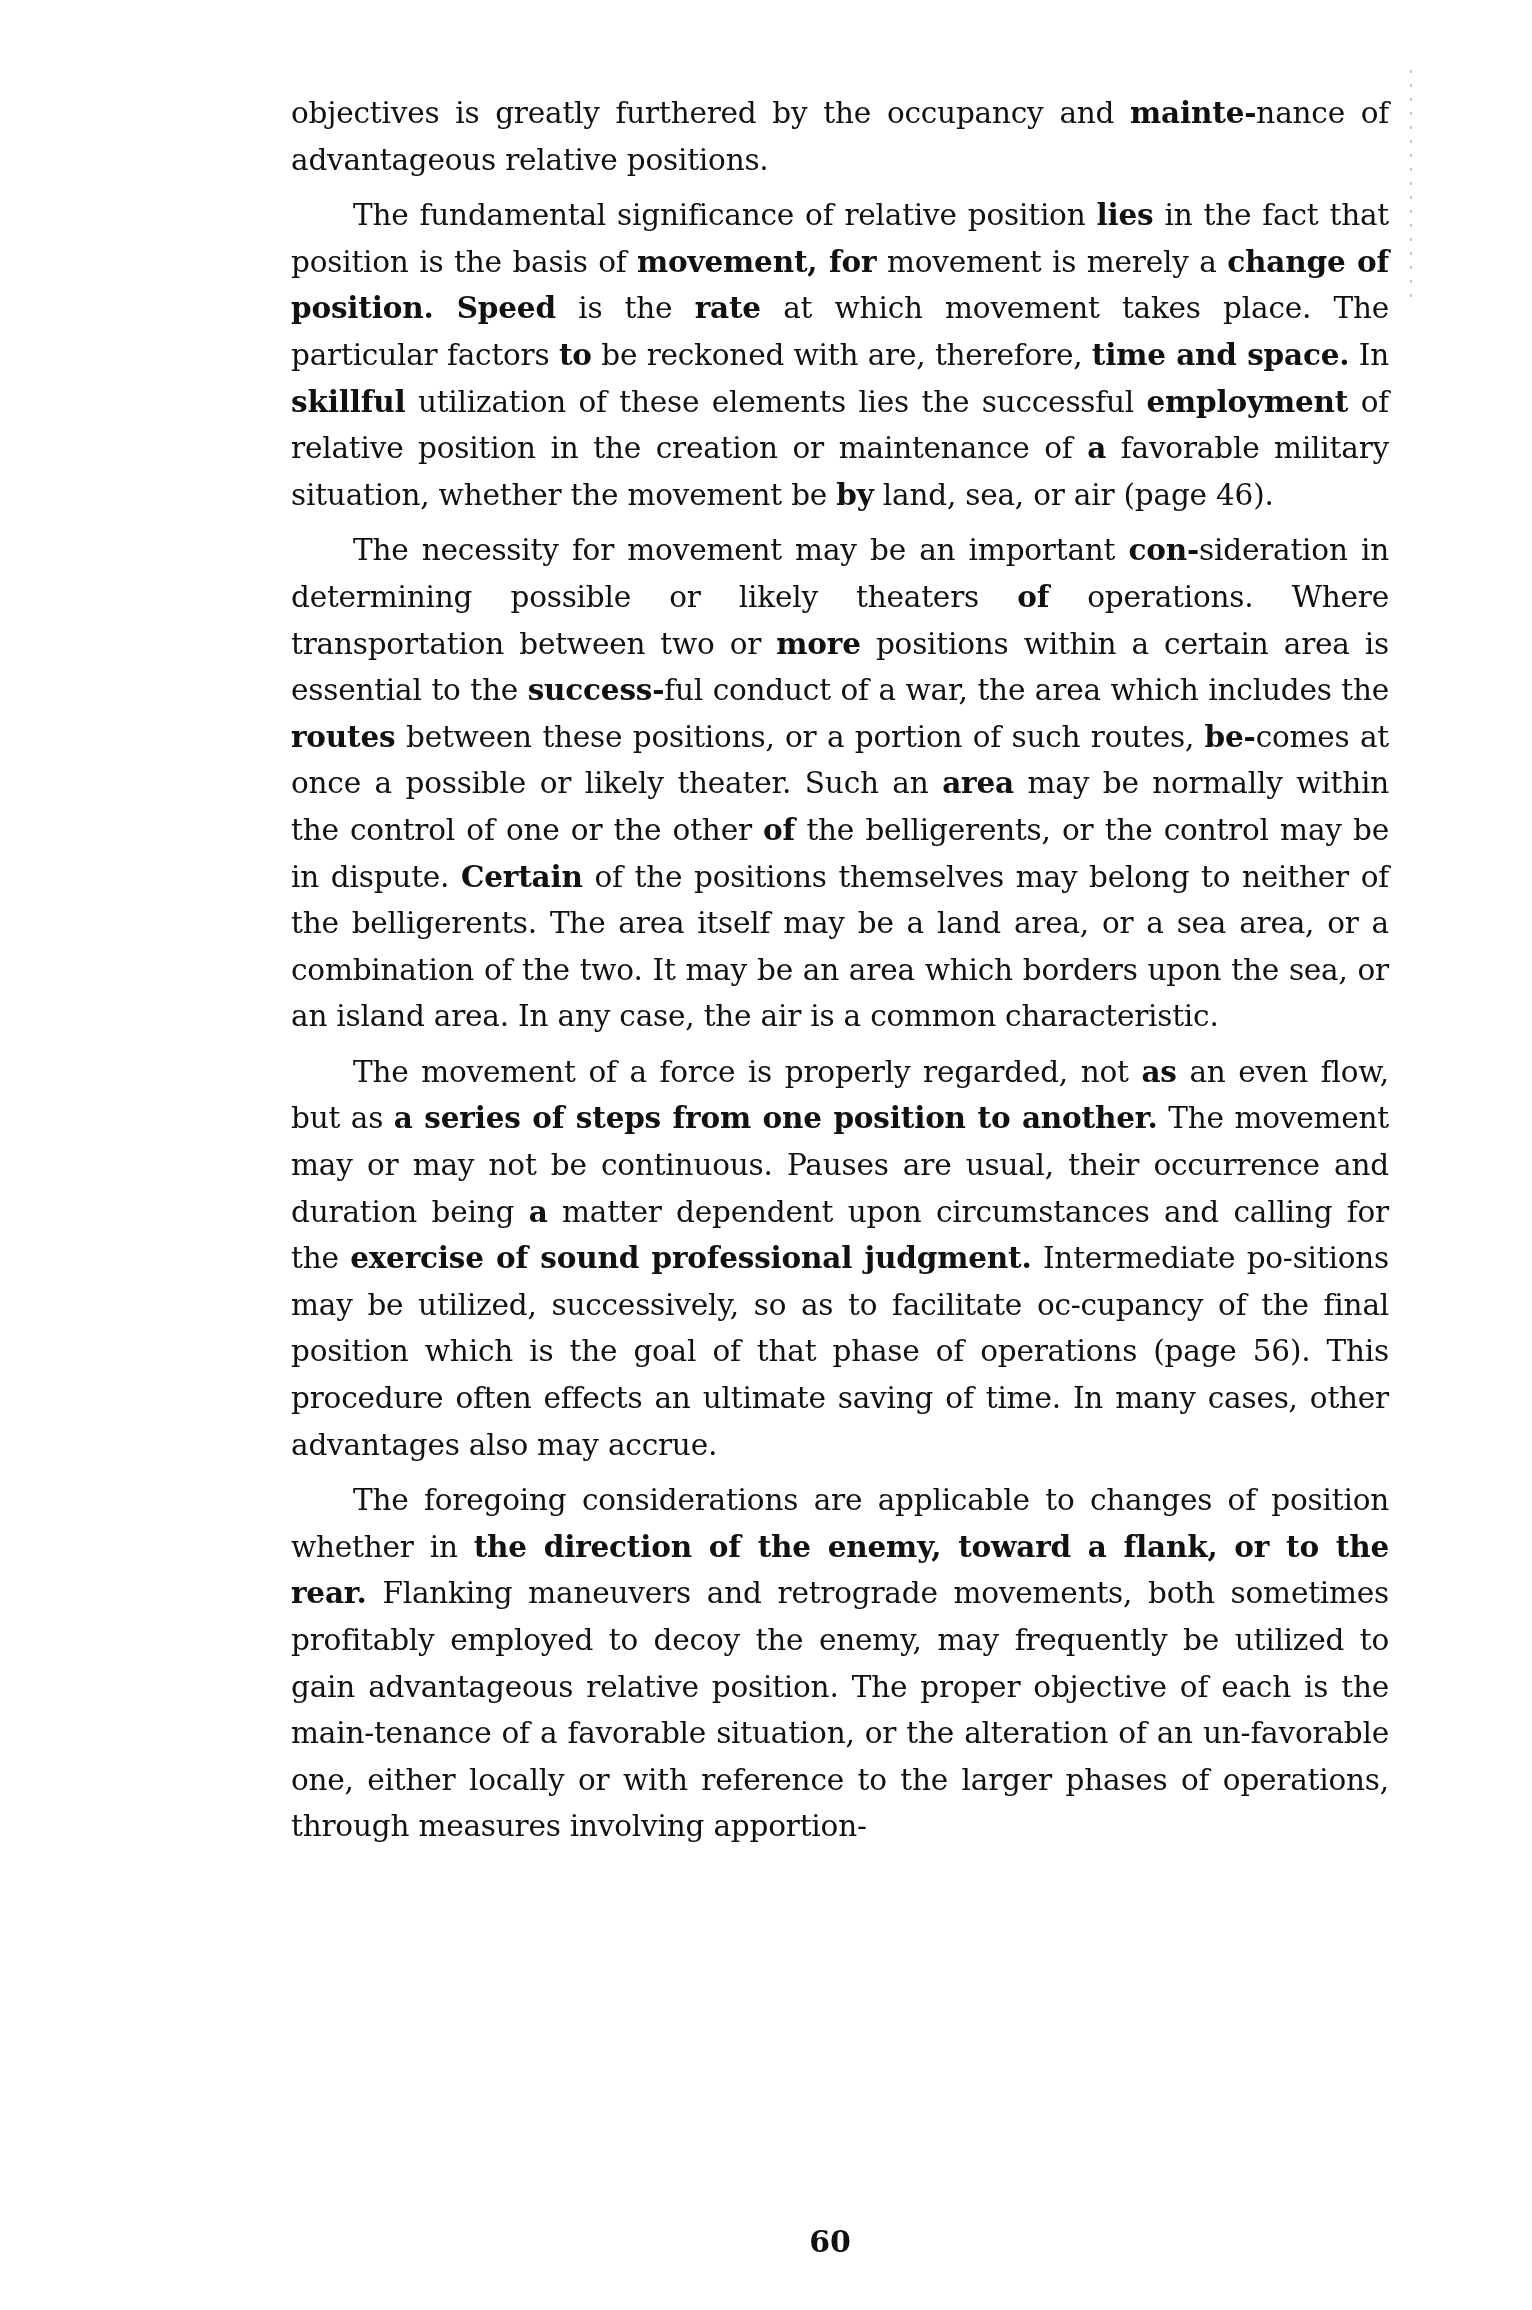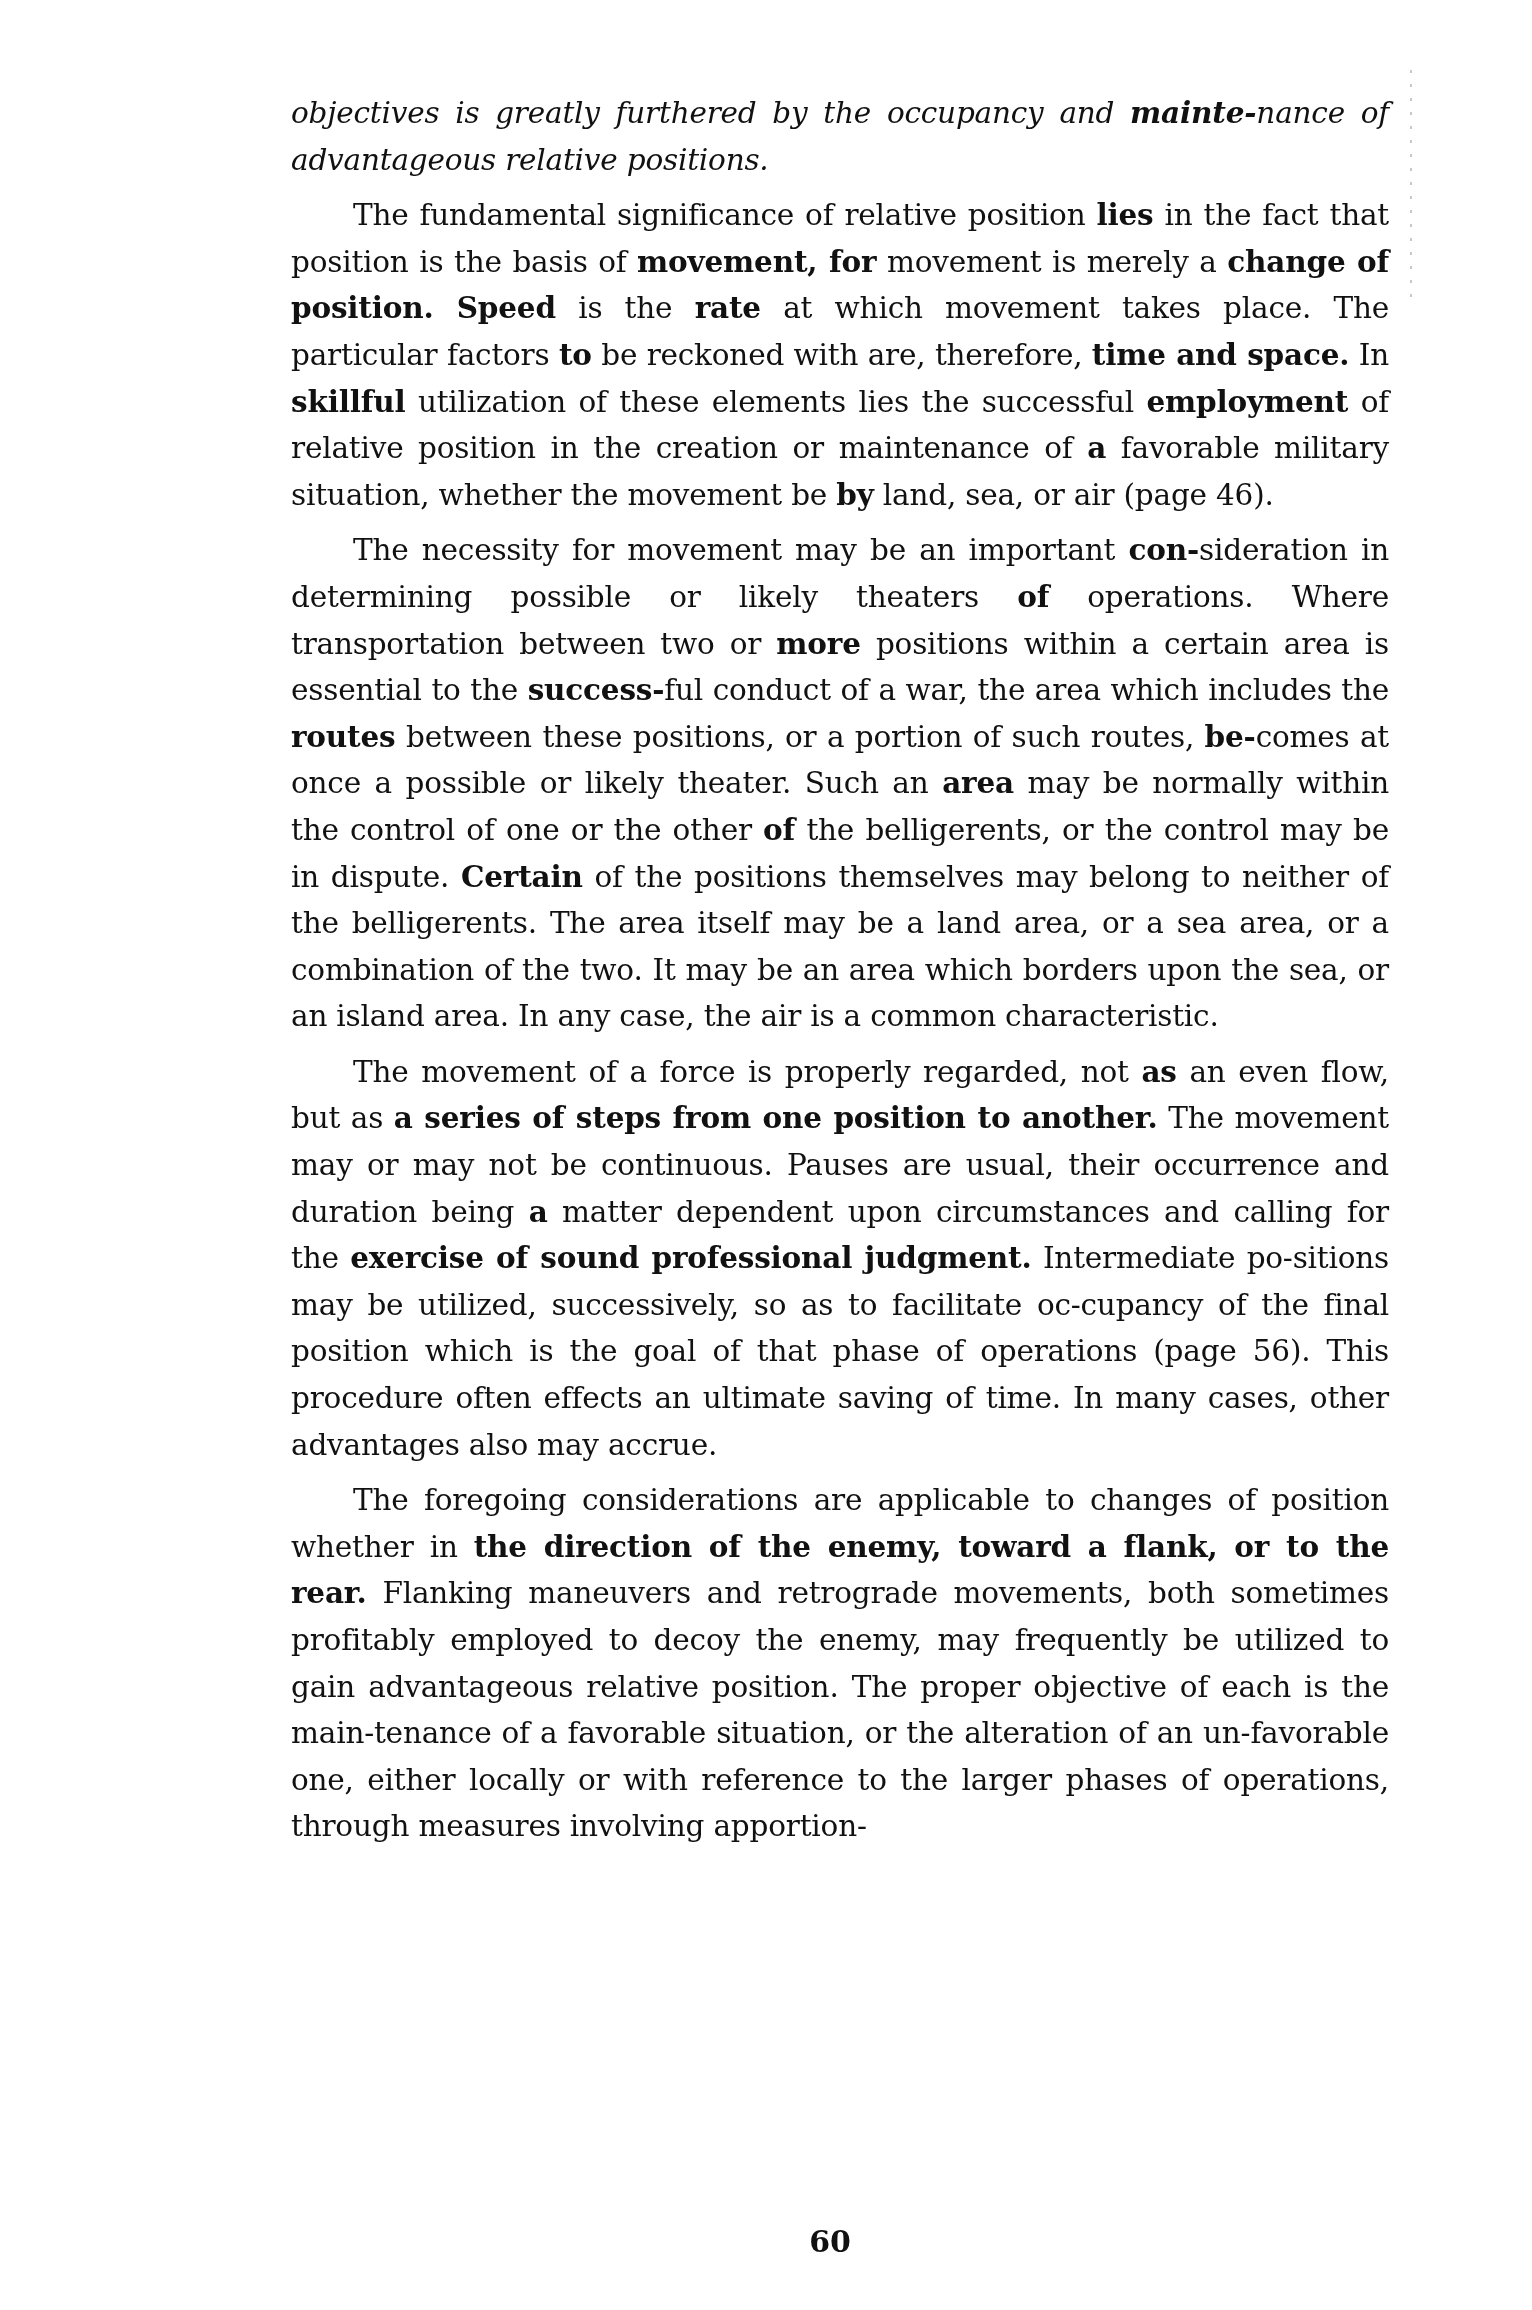--- a/index.html
+++ b/index.html
@@ -5,21 +5,21 @@
   html, body { margin: 0; padding: 0; background: #ffffff; }
   body { width: 1532px; height: 2310px; position: relative; overflow: hidden; }
   .page {
     position: absolute; left: 291px; top: 90px; width: 1098px;
     font-family: "DejaVu Serif", "Liberation Serif", serif;
     font-size: 29.5px; line-height: 46.6px; color: #111111;
     text-align: justify; letter-spacing: -0.2px;
   }
   .page p { margin: 0 0 9px 0; text-indent: 0; }
   .page p.indent { text-indent: 62px; }
-  .page p.first { text-indent: 0; font-style: italic; }
+  .page p.first { text-indent: 0; }
   .page b { font-weight: bold; }
   .folio {
     position: absolute; left: 0; width: 1660px; top: 2224px; text-align: center;
     font-family: "DejaVu Serif", "Liberation Serif", serif; font-weight: bold;
     font-size: 30px; color: #111111;
   }
   .edge-mark {
     position: absolute; left: 1410px; top: 70px; width: 2px; height: 230px;
     background: repeating-linear-gradient(to bottom, #c8c8c8 0 3px, transparent 3px 14px);
   }

